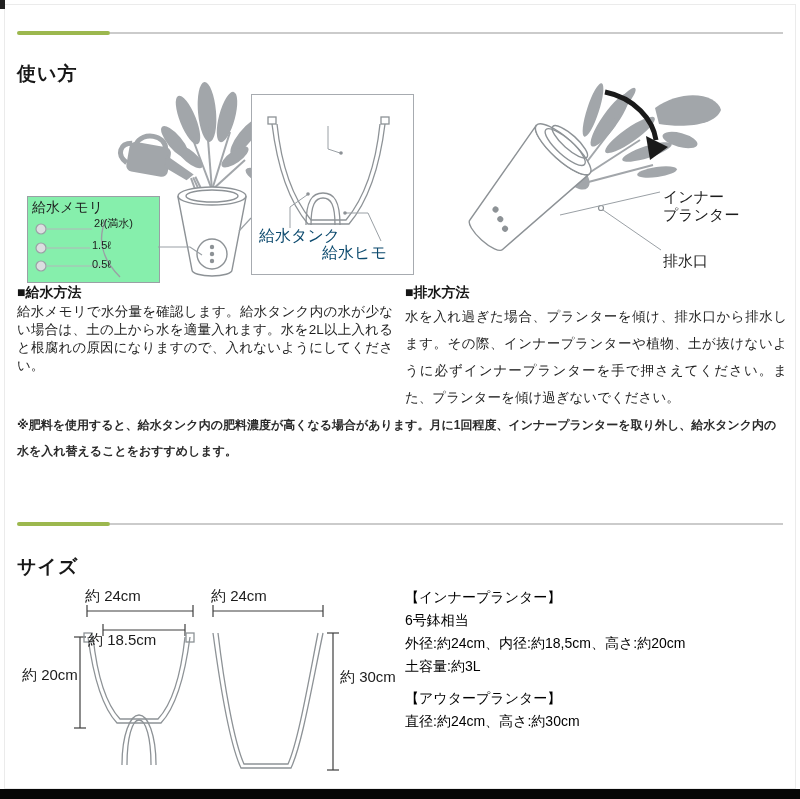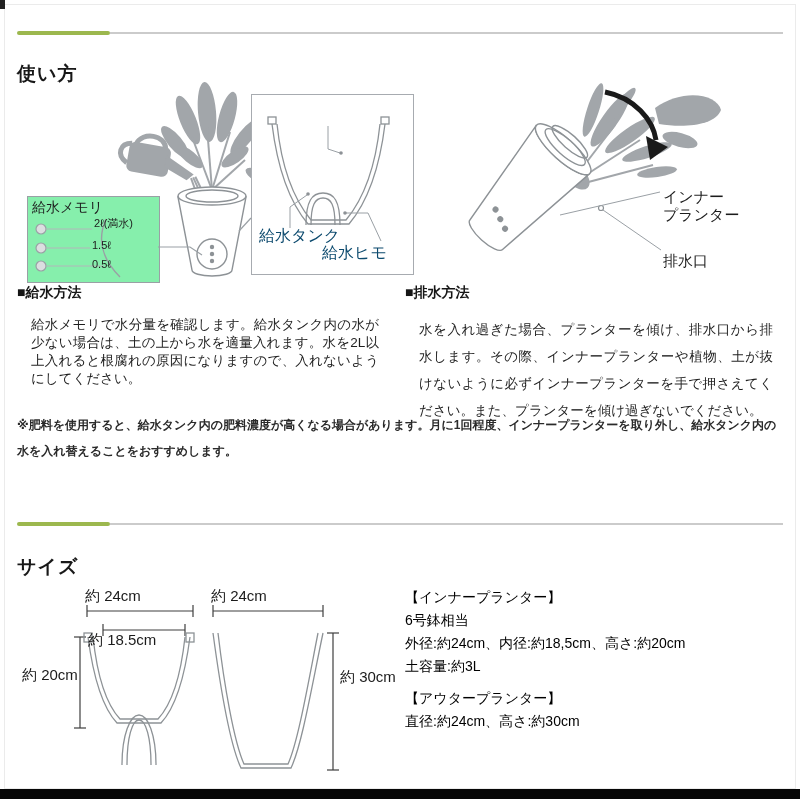--- a/index.html
+++ b/index.html
@@ -39,21 +39,21 @@
   .float-label{position:absolute;font-size:15px;color:#1c1c1c;white-space:nowrap;margin-top:16px;}
   .lbl-inner1{left:663px;top:172px;}
   .lbl-inner2{left:663px;top:190px;}
   .lbl-drain{left:663px;top:236px;}
 
   
   .col{position:absolute;top:284px;}
   .col.left{left:17px;width:376px;}
   .col.right{left:405px;width:382px;}
   .col-heading{font-size:14px;font-weight:700;color:#161616;margin:0 0 1px 0;}
-  .col p{margin:14px;font-size:13.5px;color:#1e1e1e;text-align:justify;}
+  .col p{margin:0;font-size:13.5px;color:#1e1e1e;text-align:justify;}
   .col.left p{line-height:18px;}
   .col.right p{line-height:27px;}
 
   .note{position:absolute;left:17px;top:412px;width:770px;font-size:12px;font-weight:600;color:#2a2a2a;line-height:26px;margin:0;}
 
   
   .dim-label{position:absolute;font-size:15px;color:#1b1b1b;white-space:nowrap;}
   .dim-label.center{text-align:left;}
   .dl-inner-top{left:85px;top:587px;width:110px;}
   .dl-inner-inner{left:88px;top:631px;width:90px;}

